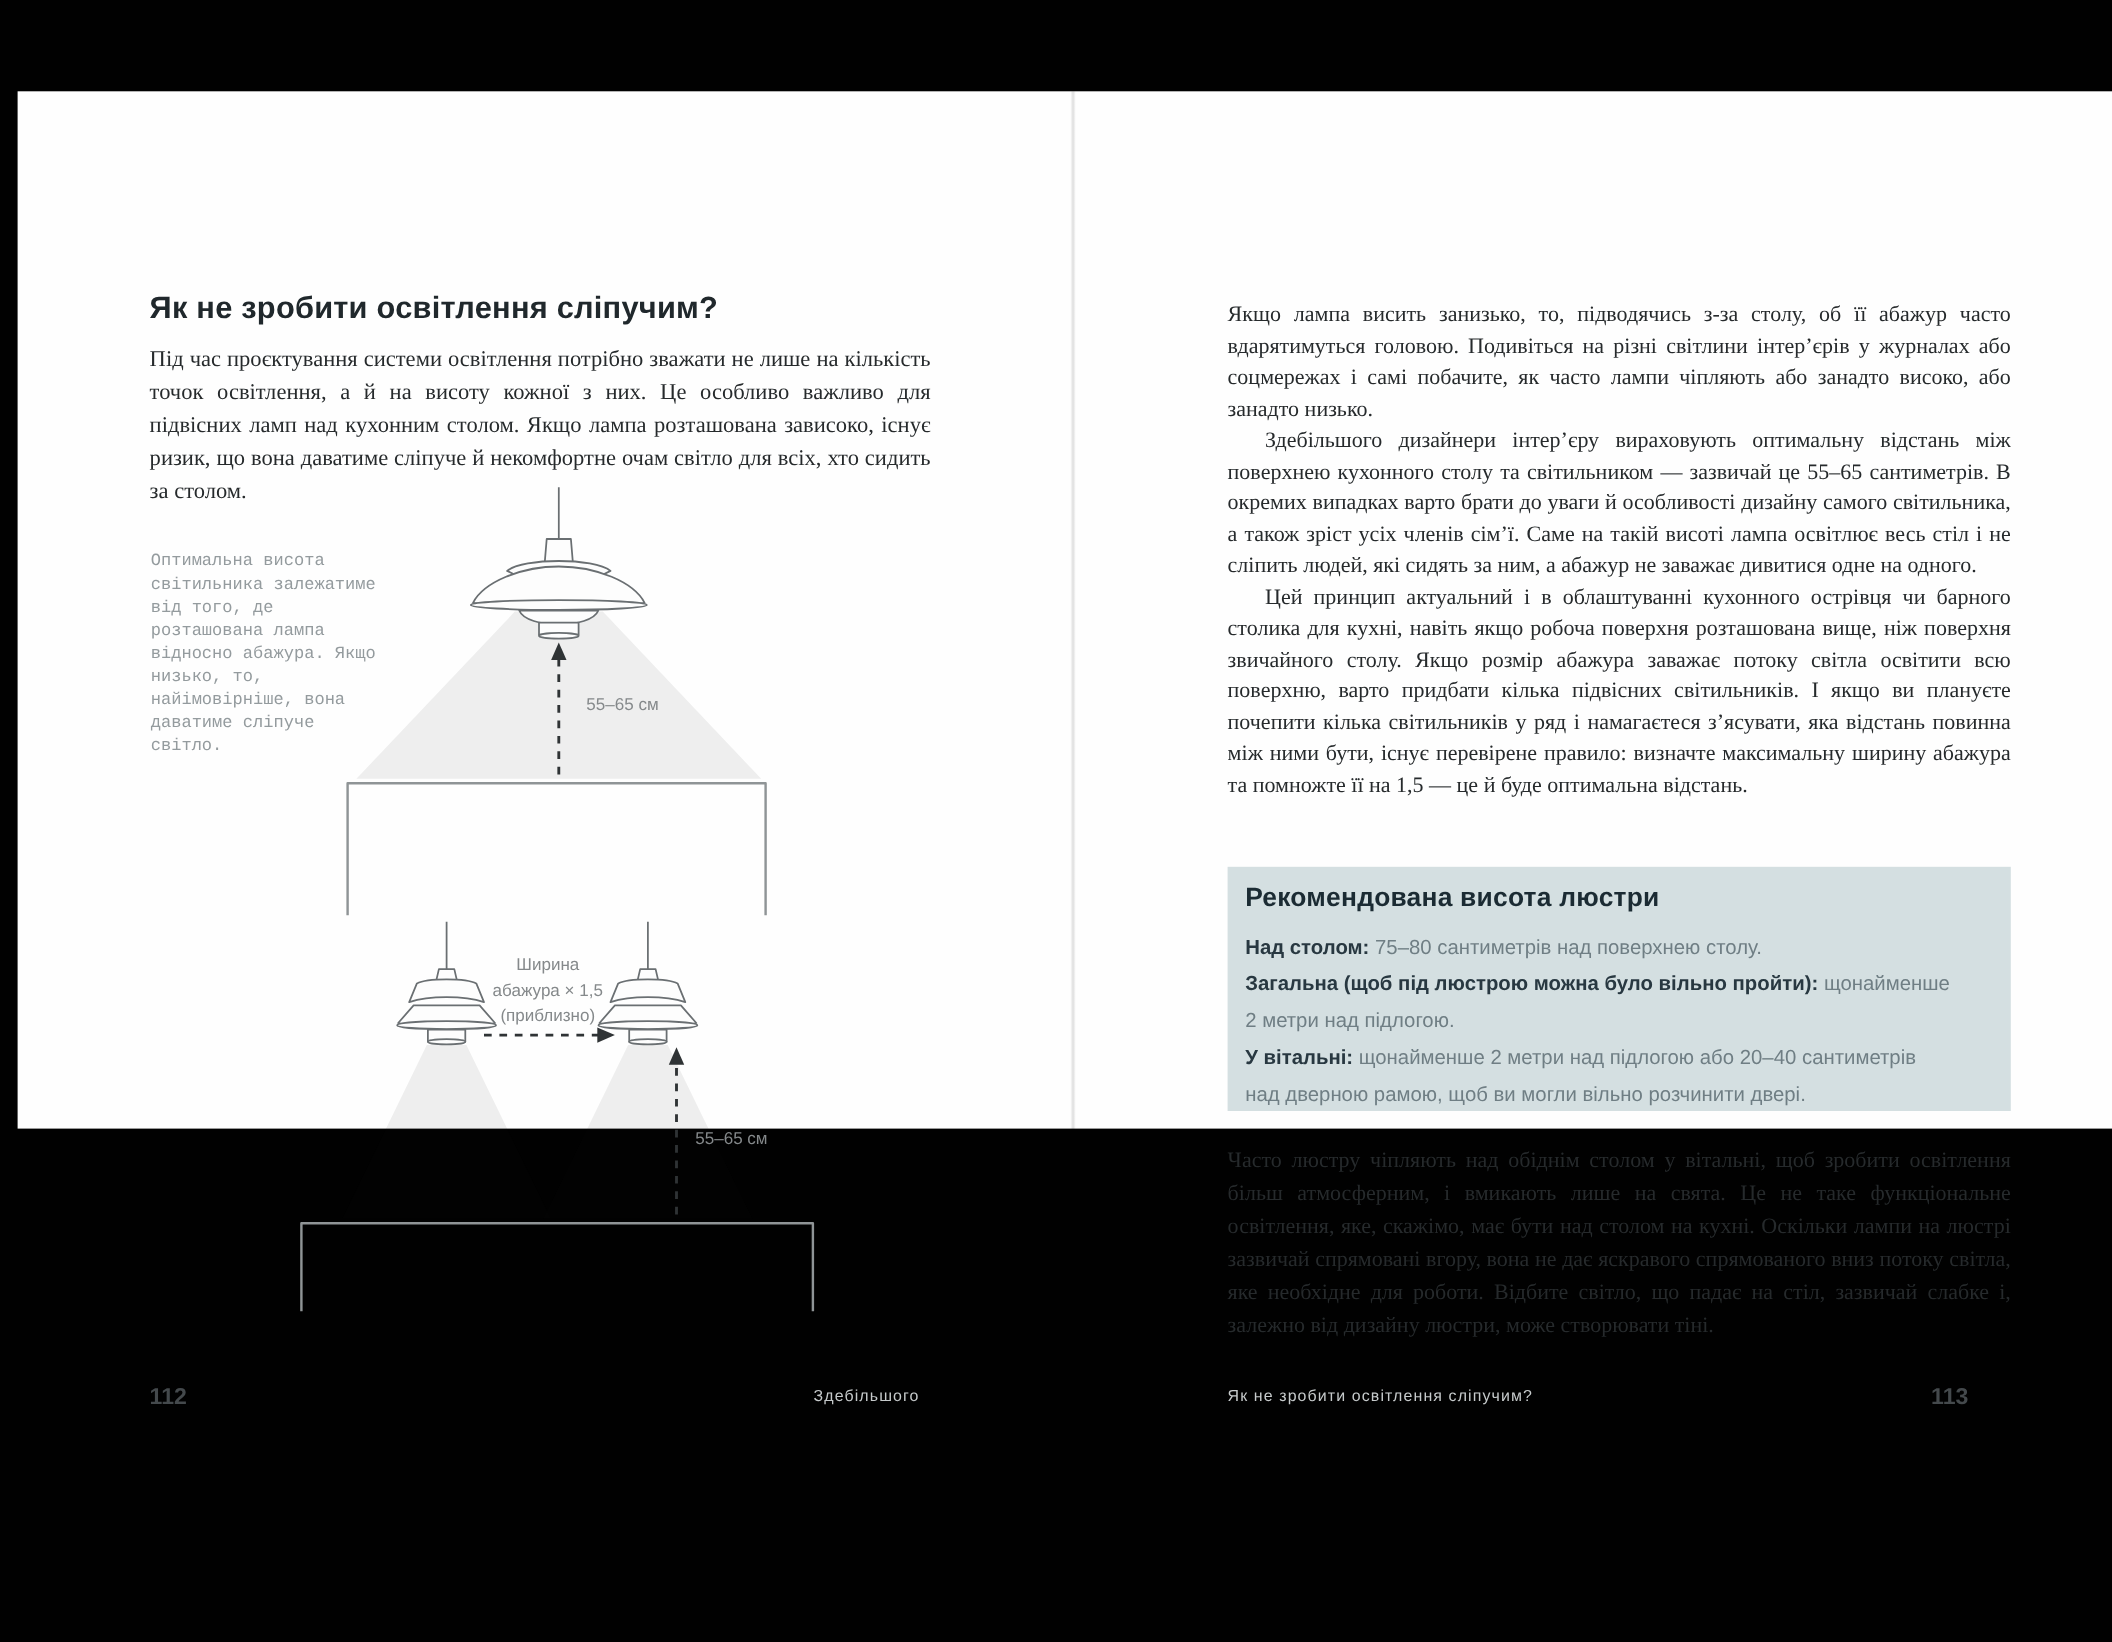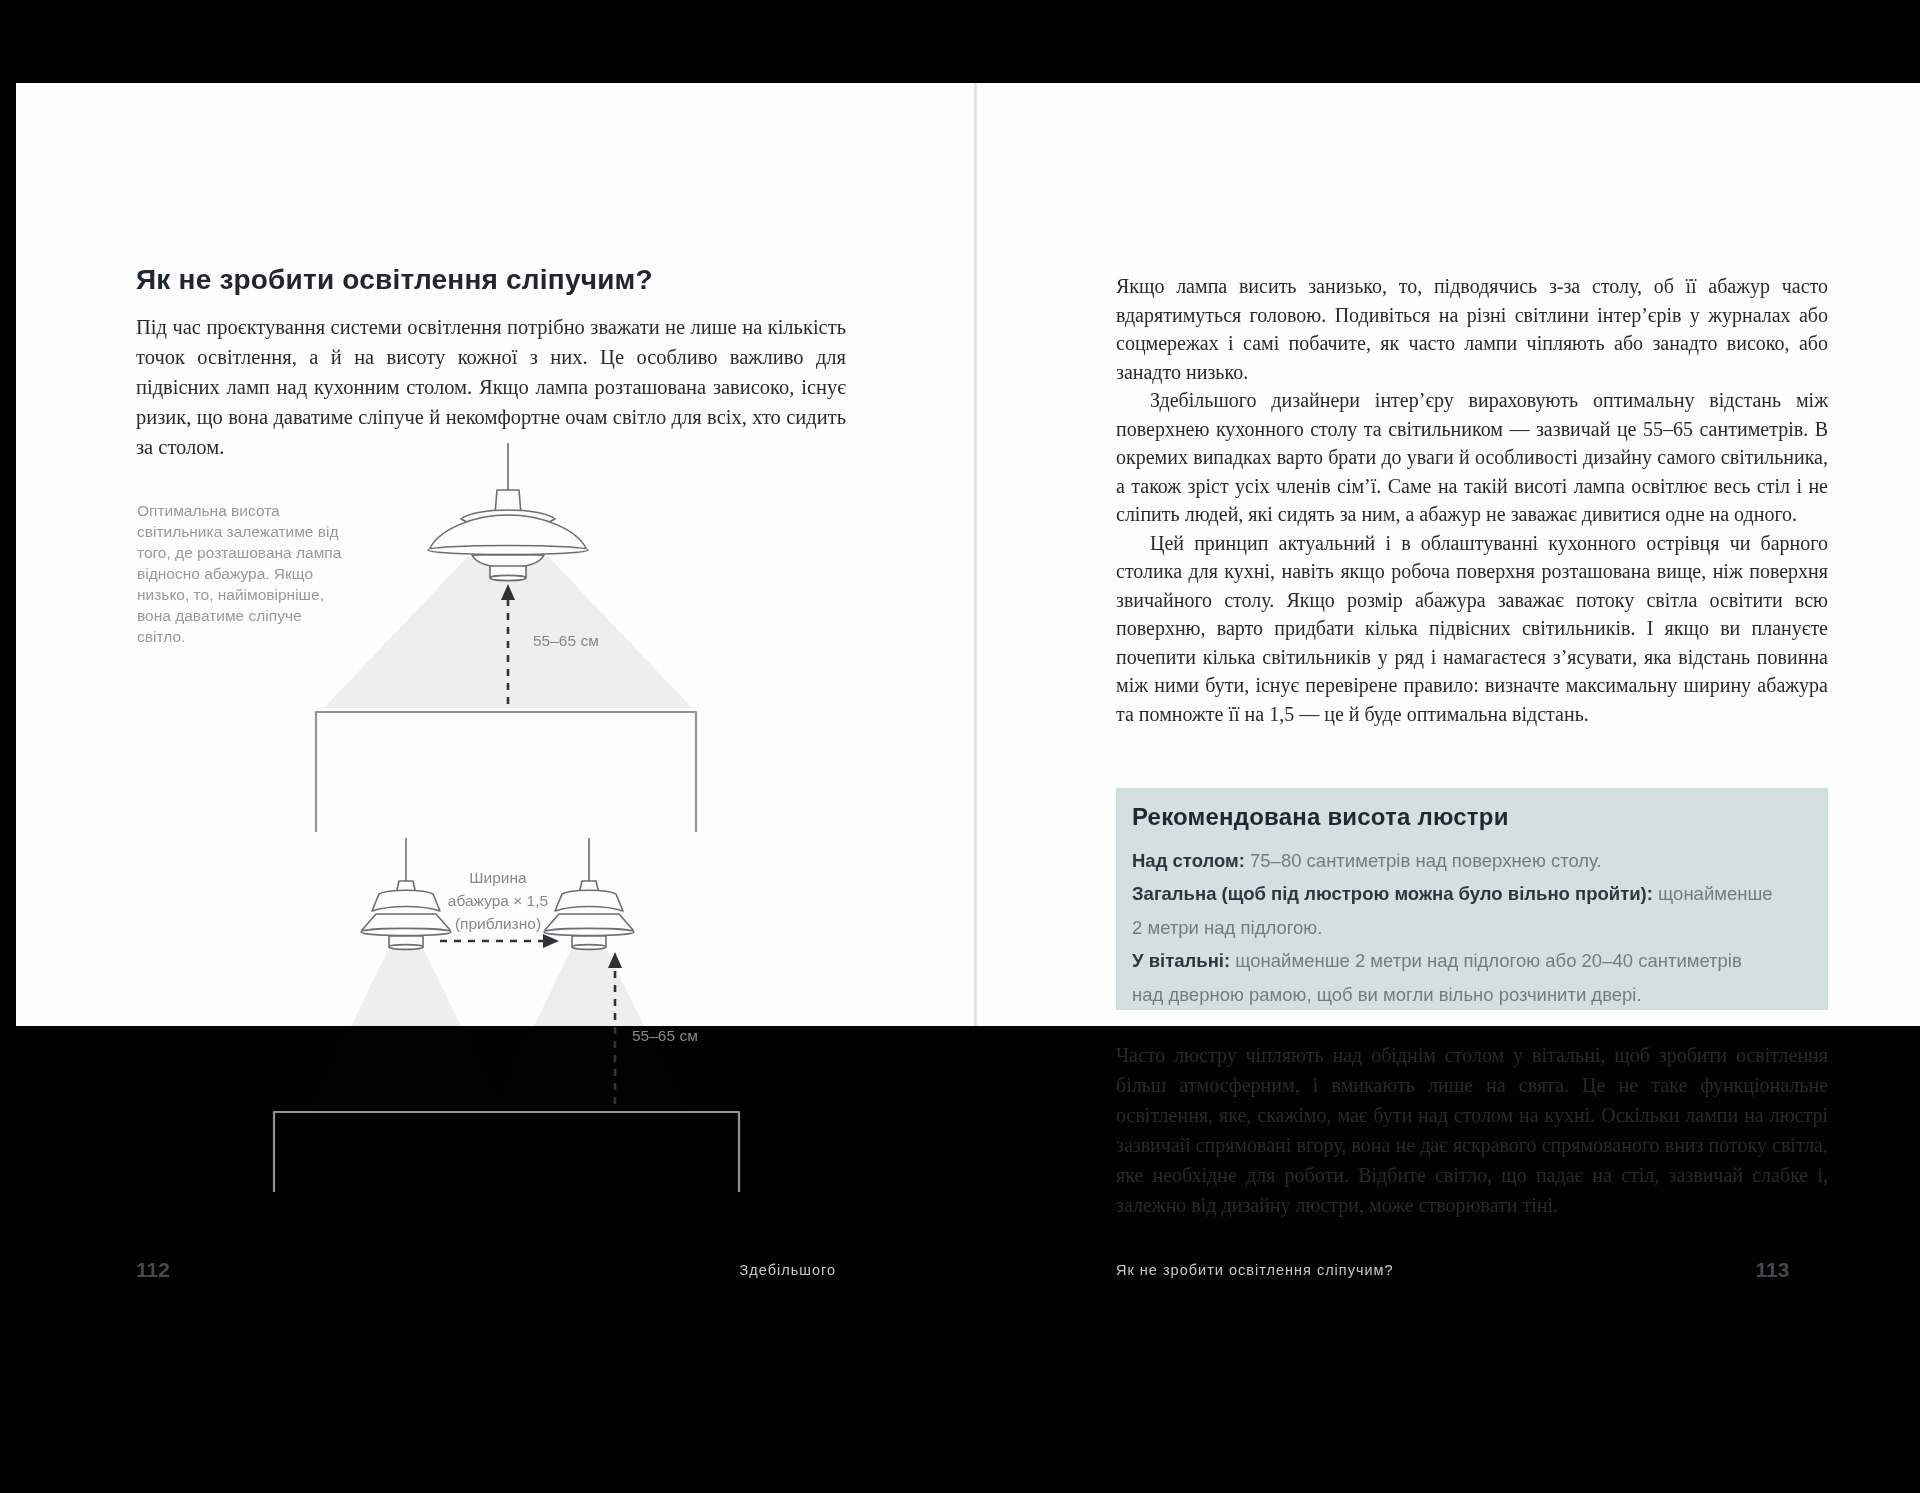--- a/index.html
+++ b/index.html
@@ -46,21 +46,21 @@
 </head>
 <body>
 
 <div class="stage">
   <div class="spread">
     <div class="gutter"></div>
 
     <div>
       <div class="abs heading" style="top:181px;">Як не зробити освітлення сліпучим?</div>
       <div class="abs left-body body-serif" style="top:229px;">Під час проєктування системи освітлення потрібно зважати не лише на кількість точок освітлення, а й на висоту кожної з них. Це особливо важливо для підвісних ламп над кухонним столом. Якщо лампа розташована зависоко, існує ризик, що вона даватиме сліпуче й некомфортне очам світло для всіх, хто сидить за столом.</div>
-      <div class="abs caption" style="top:417px;">Оптимальна висота світильника залежатиме від того, де розташована лампа відносно абажура. Якщо низько, то, найімовірніше, вона даватиме сліпуче світло.</div>
+      <div class="abs caption" style="top:417px;font-family:Liberation Mono, monospace;">Оптимальна висота світильника залежатиме від того, де розташована лампа відносно абажура. Якщо низько, то, найімовірніше, вона даватиме сліпуче світло.</div>
 
       <svg class="abs" style="left:250px;top:347px;" width="520" height="770" viewBox="250 430 520 770">
 
         <polygon class="cone" points="452,556 532,556 676,708 308,708"></polygon>
         <path class="table" d="M300,832 L300,712 L680,712 L680,832"></path>
         <g>
           <path class="dash" d="M492,704 L492,598"></path>
           <polygon class="head" points="492,584 485,600 499,600"></polygon>
         </g>
         <g class="lamp">

